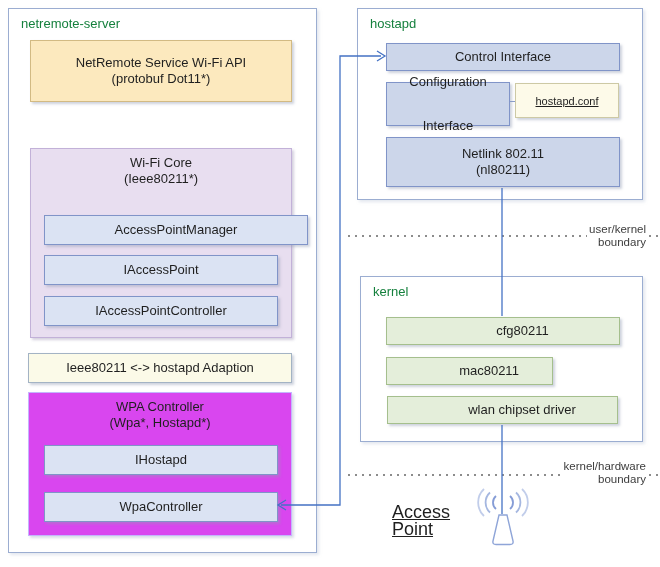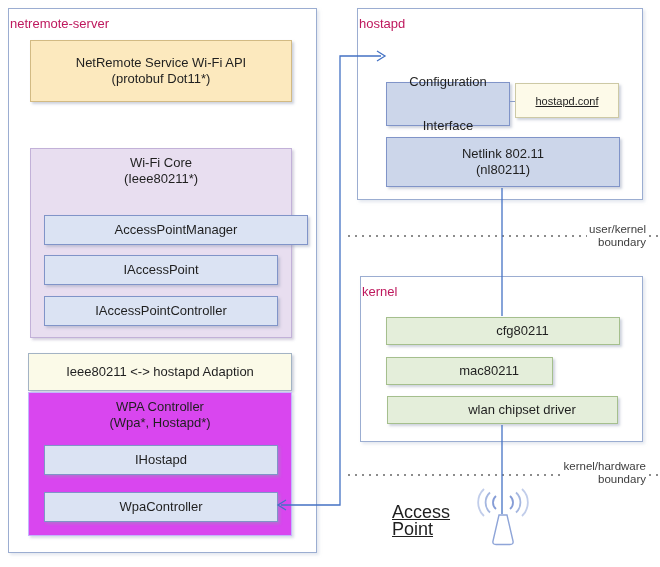--- a/index.html
+++ b/index.html
@@ -6,21 +6,21 @@
   .canvas{
     position:relative;width:660px;height:567px;background:#ffffff;
     font-family:"Liberation Sans",sans-serif;color:#1f1f1f;overflow:hidden;
   }
   .abs{position:absolute;box-sizing:border-box;}
   .container{
     background:#ffffff;border:1px solid #9badd1;
     box-shadow:2px 2px 3px rgba(175,185,205,0.35);
   }
   .container-label{
-    position:absolute;top:7px;left:1px;font-size:13px;color:#be185d;white-space:nowrap;
+    position:absolute;top:7px;left:12px;font-size:13px;color:#15803d;white-space:nowrap;
   }
   .node{
     display:flex;flex-direction:column;align-items:center;justify-content:center;
     text-align:center;font-size:13px;line-height:16px;
     box-shadow:1.5px 2px 2.5px rgba(145,155,180,0.45);
   }
   .blue-l{background:#dbe3f3;border:1px solid #8094c8;}
   .blue-r{background:#ccd6ea;border:1px solid #8094c8;}
   .green{background:#e4eeda;border:1px solid #a5bf8d;padding-left:39px;}
   .yellow{background:#fce9be;border:1px solid #d2ba83;}
@@ -61,35 +61,36 @@
   <div class="abs purple" style="left:30px;top:148px;width:262px;height:190px;">
     <div class="group-title">
       <div>Wi-Fi Core</div>
       <div>(Ieee80211*)</div>
     </div>
     <div class="abs node blue-l" style="left:13px;top:66px;width:264px;height:30px;">AccessPointManager</div>
     <div class="abs node blue-l" style="left:13px;top:106px;width:234px;height:30px;">IAccessPoint</div>
     <div class="abs node blue-l" style="left:13px;top:147px;width:234px;height:30px;">IAccessPointController</div>
   </div>
 
-  <div class="abs node cream" style="left:28px;top:353px;width:264px;height:38px;">Ieee80211 &lt;-&gt; hostapd Adaption</div>
+  <div class="abs node cream" style="left:28px;top:353px;width:264px;height:30px;">Ieee80211 &lt;-&gt; hostapd Adaption</div>
 
   <div class="abs groupbox" style="left:28px;top:392px;width:264px;height:144px;">
     <div class="group-title">
       <div>WPA Controller</div>
       <div>(Wpa*, Hostapd*)</div>
     </div>
     <div class="abs node blue-l" style="left:15px;top:52px;width:234px;height:30px;">IHostapd</div>
     <div class="abs node blue-l" style="left:15px;top:99px;width:234px;height:30px;">WpaController</div>
   </div>
 
   <div class="abs container" style="left:357px;top:8px;width:286px;height:192px;">
     <div class="container-label">hostapd</div>
   </div>
 
+  <div class="abs node blue-r" style="left:386px;top:43px;width:234px;height:28px;">Control Interface</div>
 
   <div class="abs node blue-r" style="left:386px;top:82px;width:124px;height:44px;gap:28px;">
     <div>Configuration</div>
     <div>Interface</div>
   </div>
 
   <div class="abs" style="left:510px;top:101px;width:6px;height:1px;background:#8a9cc8;"></div>
 
   <div class="abs node cream2" style="left:515px;top:83px;width:104px;height:35px;text-decoration:underline;">hostapd.conf</div>
 

